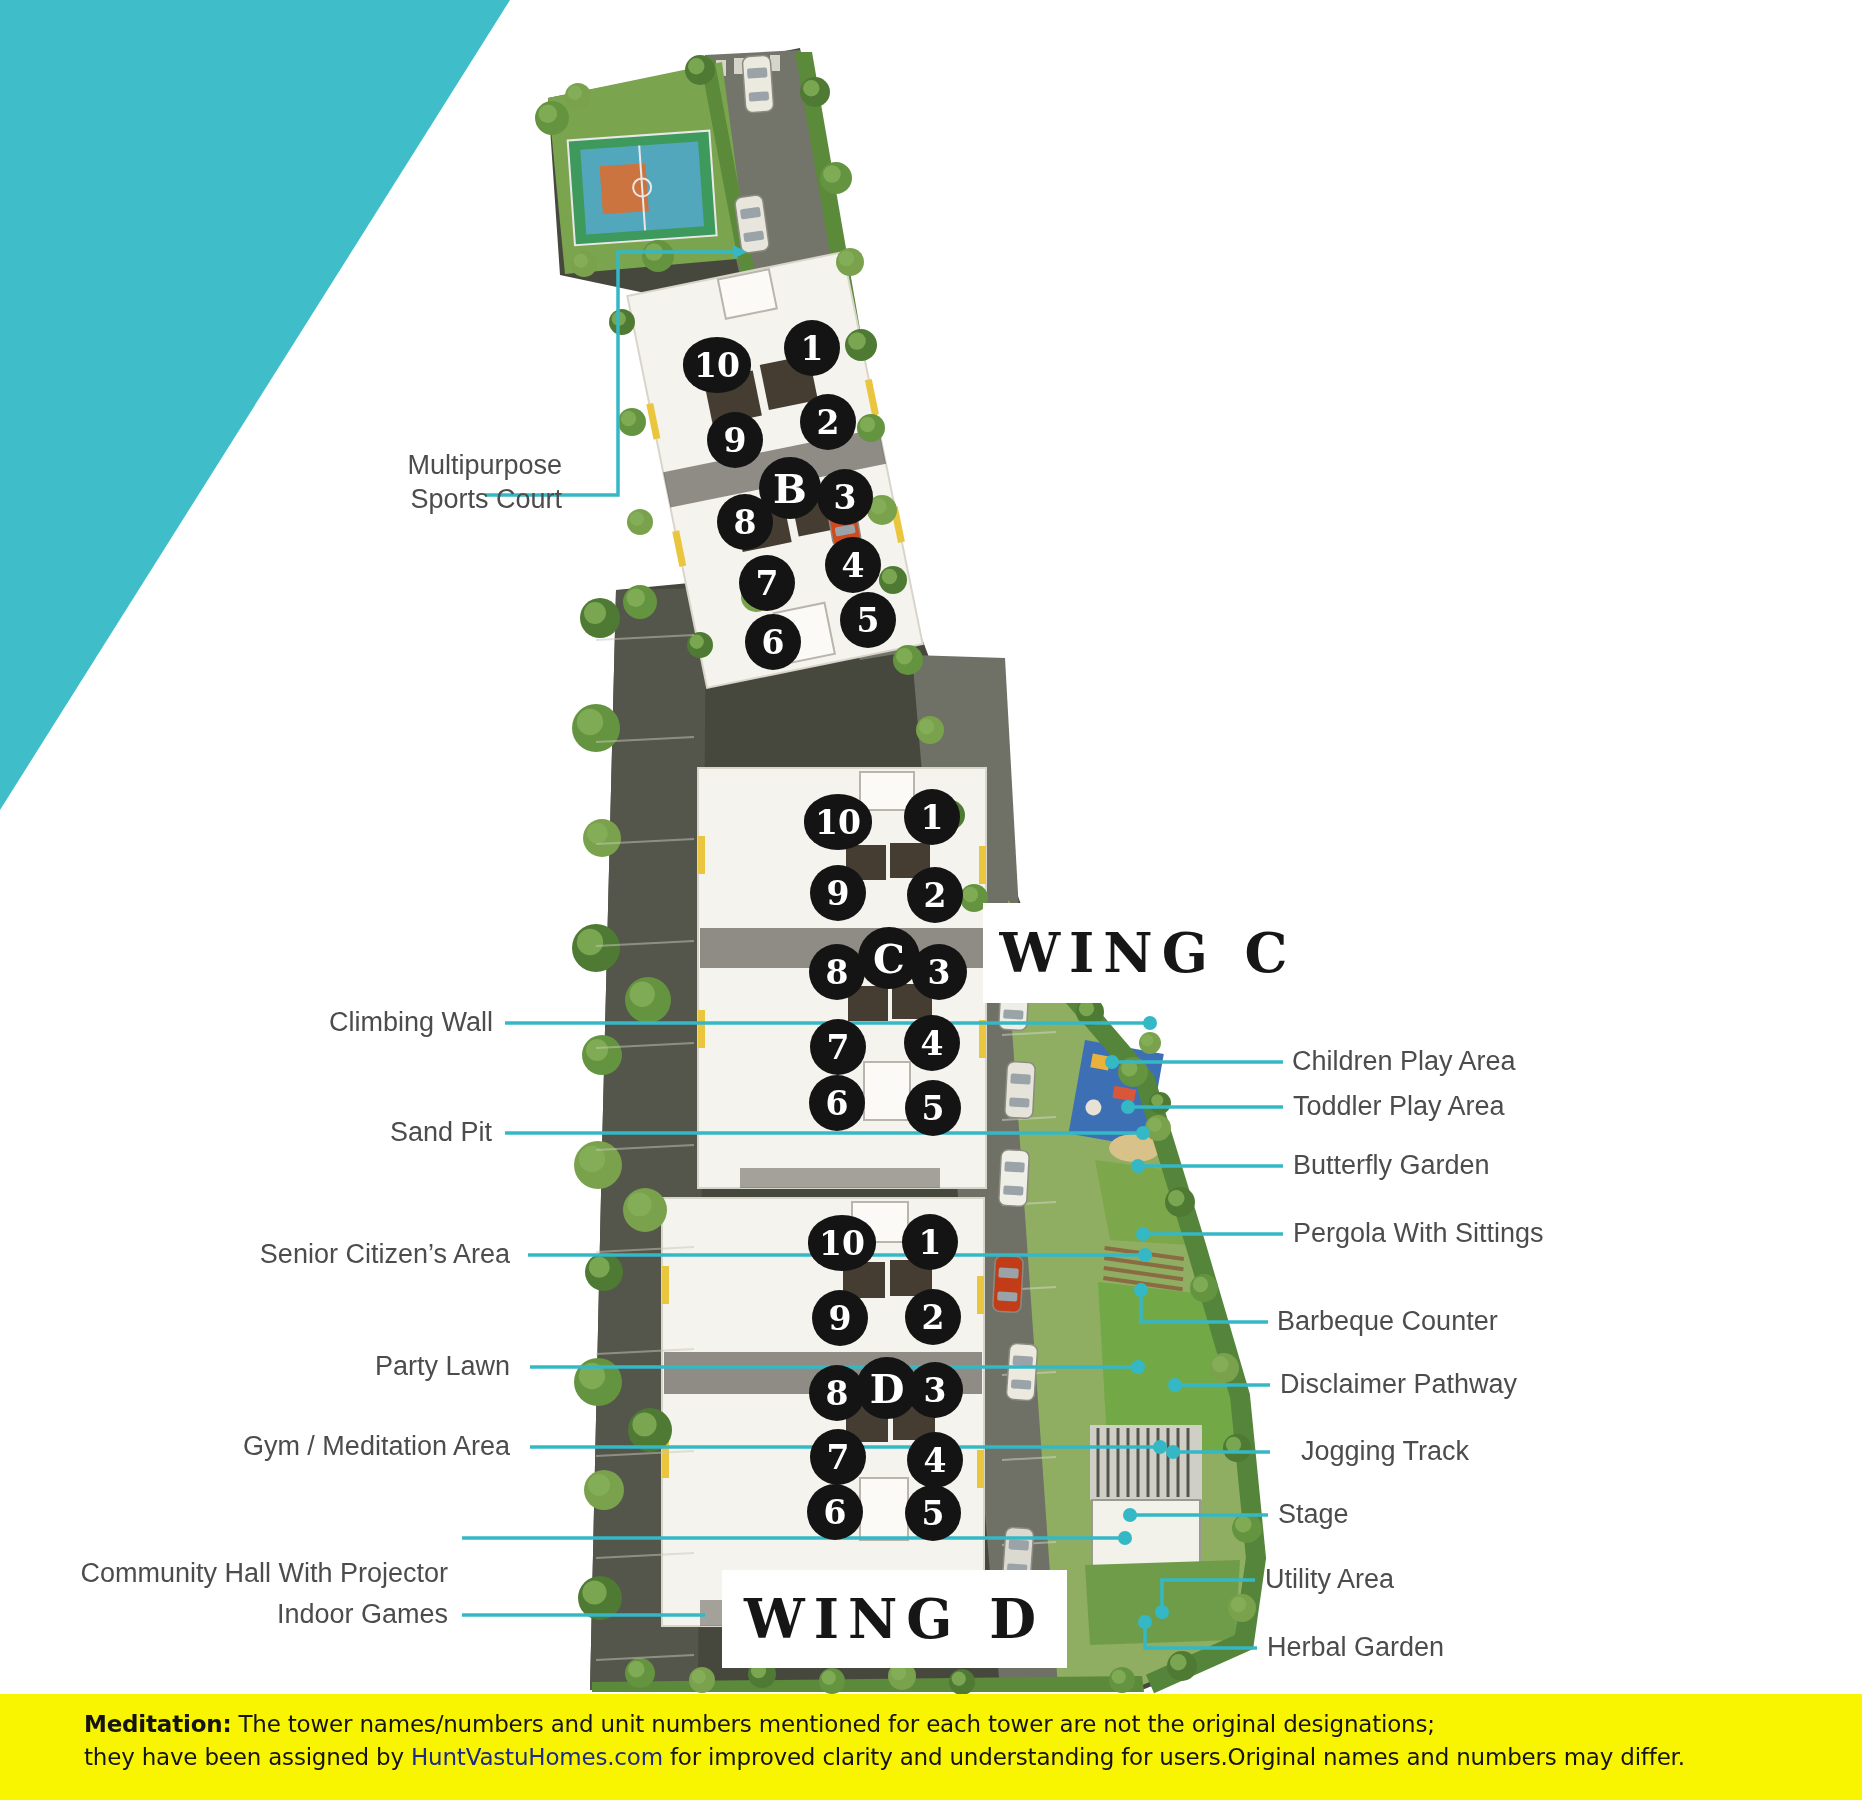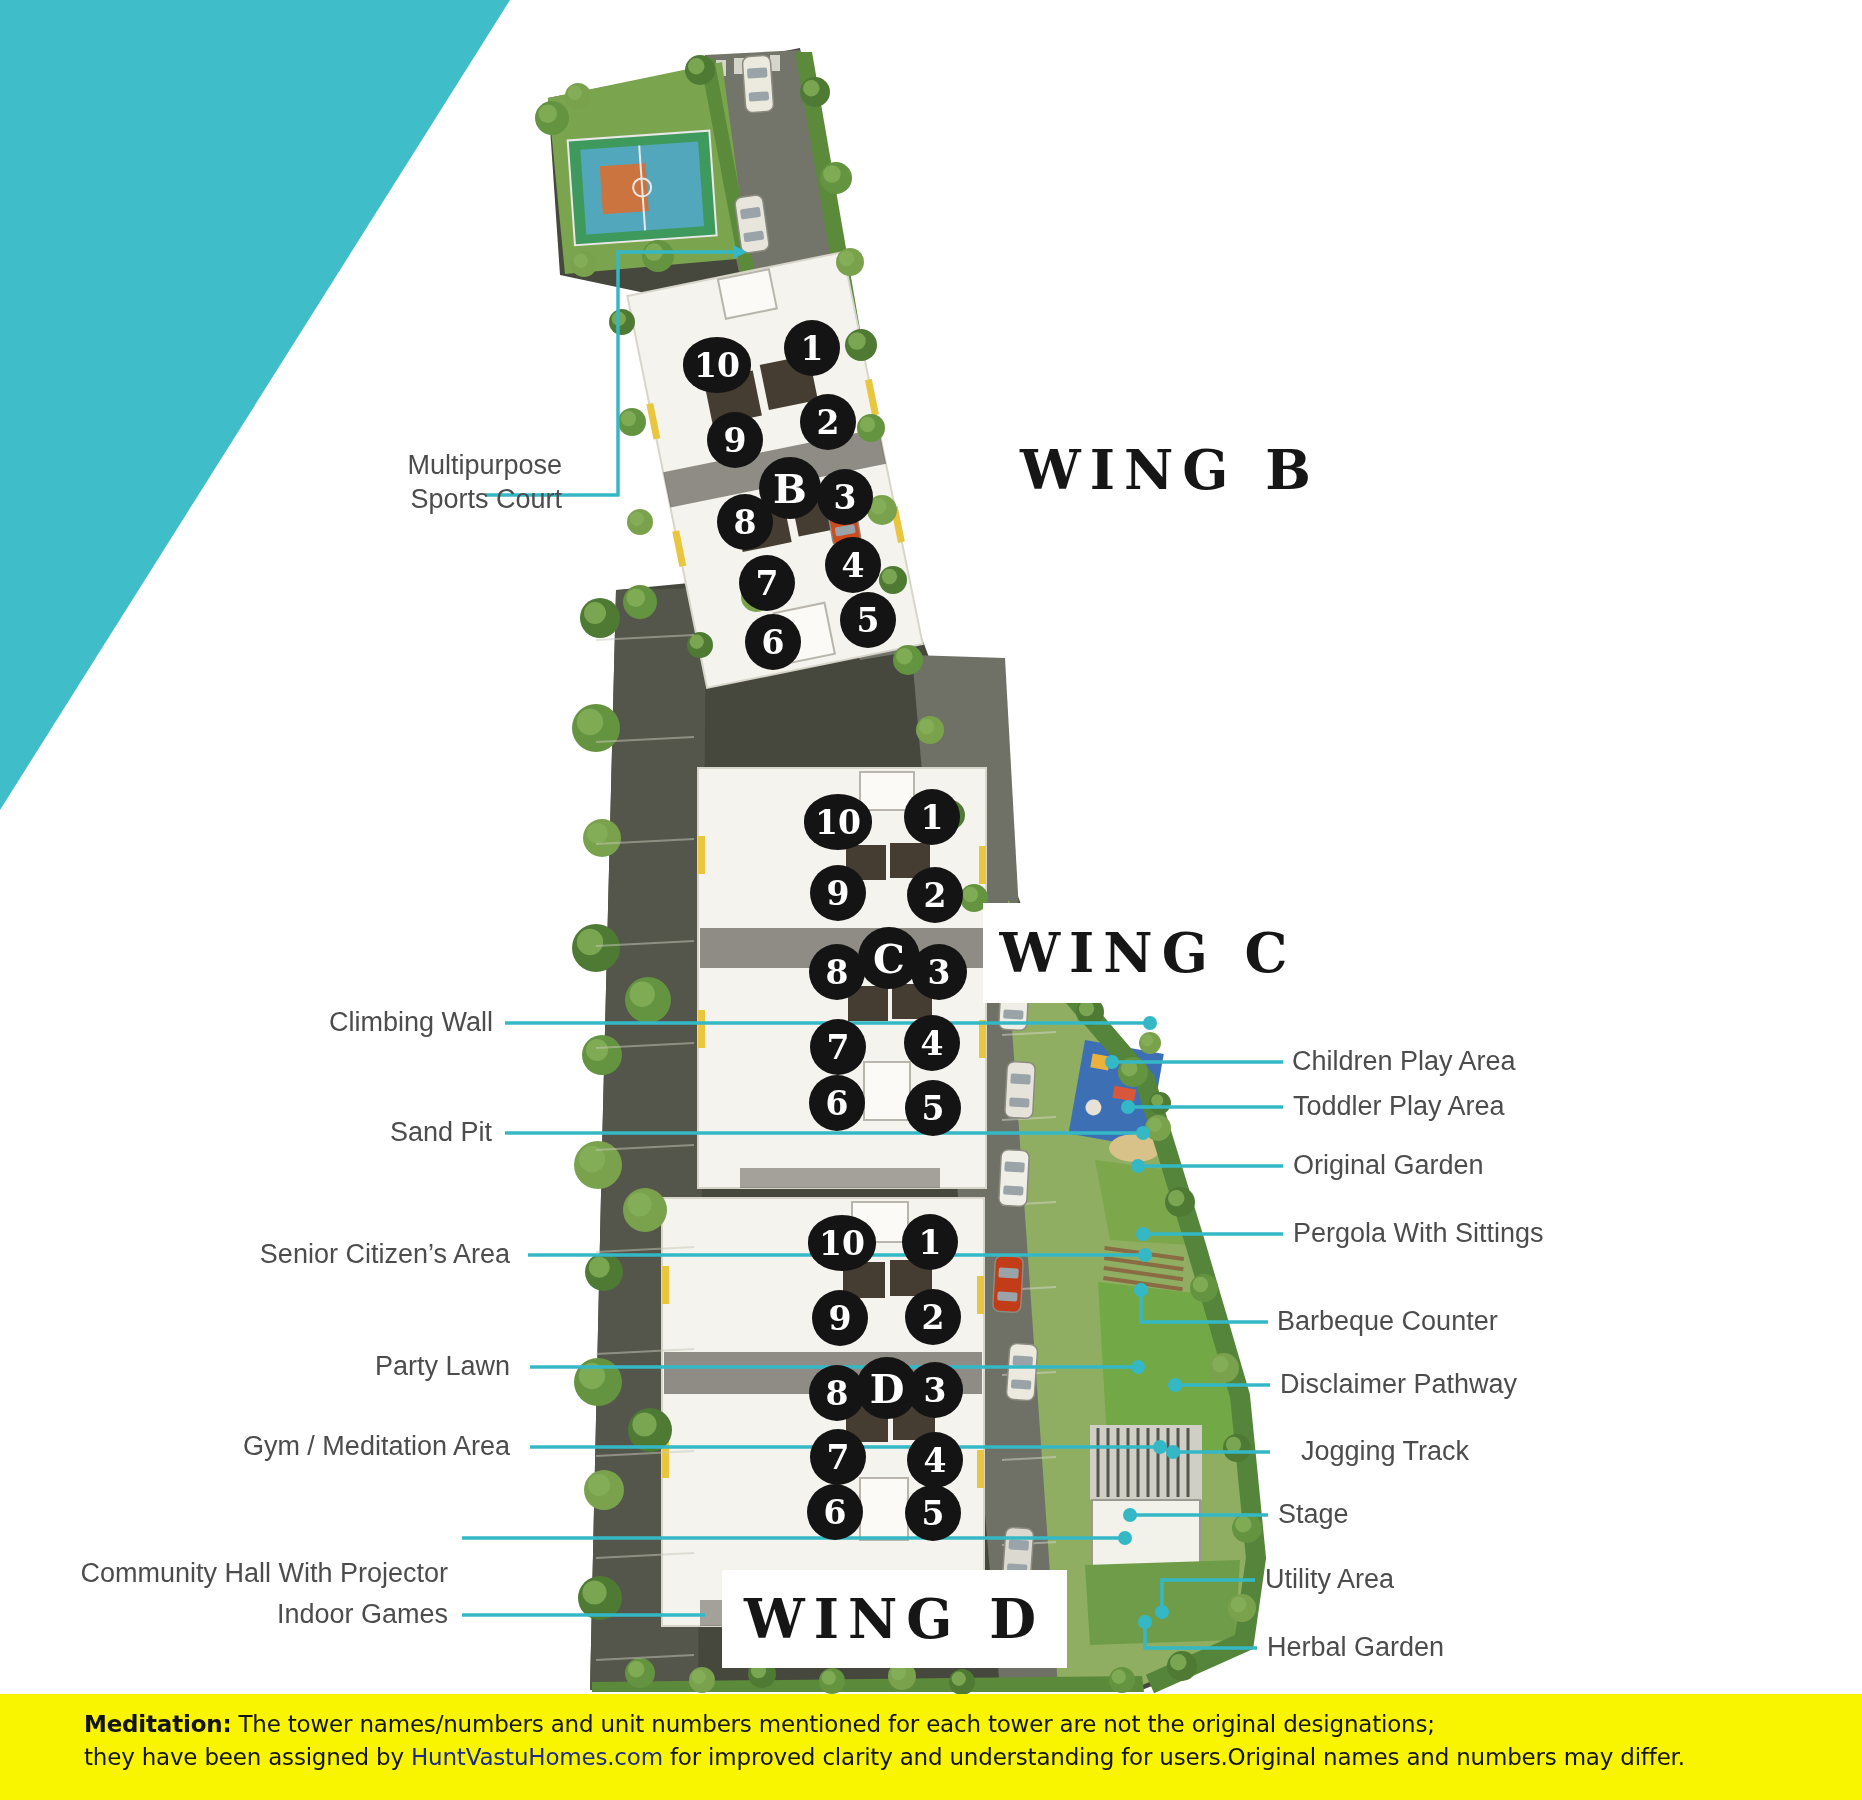--- a/index.html
+++ b/index.html
@@ -388,21 +388,21 @@
       </div>
       <div class="amenity left" style="top: 1005px; right: 1369px;">Climbing Wall</div>
       <div class="amenity left" style="top: 1115px; right: 1370px; margin-left: 14px;">Sand Pit</div>
       <div class="amenity left" style="top: 1237px; right: 1352px;">Senior Citizen’s Area</div>
       <div class="amenity left" style="top: 1349px; right: 1352px;">Party Lawn</div>
       <div class="amenity left" style="top: 1429px; right: 1352px;">Gym / Meditation Area</div>
       <div class="amenity left" style="top: 1520px; right: 1414px; margin-top: 36px;">Community Hall With Projector</div>
       <div class="amenity left" style="top: 1597px; right: 1414px;">Indoor Games</div>
       <div class="amenity right" style="top: 1044px; left: 1292px;">Children Play Area</div>
       <div class="amenity right" style="top: 1089px; left: 1293px;">Toddler Play Area</div>
-      <div class="amenity right" style="top: 1148px; left: 1293px;">Original Garden</div>
+      <div class="amenity right" style="top: 1148px; left: 1293px;">Butterfly Garden</div>
       <div class="amenity right" style="top: 1216px; left: 1293px;">Pergola With Sittings</div>
       <div class="amenity right" style="top: 1304px; left: 1277px;">Barbeque Counter</div>
       <div class="amenity right" style="top: 1367px; left: 1280px;">Disclaimer Pathway</div>
       <div class="amenity right" style="top: 1434px; left: 1301px;">Jogging Track</div>
       <div class="amenity right" style="top: 1497px; left: 1278px;">Stage</div>
       <div class="amenity right" style="top: 1562px; left: 1265px;">Utility Area</div>
       <div class="amenity right" style="top: 1630px; left: 1267px;">Herbal Garden</div>
     </div>
 
   <div id="units-layer">
@@ -434,23 +434,20 @@
       <div class="unit" style="left: 907px; top: 1432px;">4</div>
       <div class="unit" style="left: 905px; top: 1485px;">5</div>
       <div class="unit" style="left: 807px; top: 1484px;">6</div>
       <div class="unit" style="left: 810px; top: 1429px;">7</div>
       <div class="unit" style="left: 809px; top: 1365px;">8</div>
       <div class="unit" style="left: 812px; top: 1290px;">9</div>
       <div class="unit wide" style="left: 808px; top: 1215px;">10</div>
       <div class="unit letter" style="left: 856px; top: 1357px;">D</div>
     </div>
 
-  <div class="wing-box" style="left:1005px;top:422px;width:330px;height:95px;">
-    <span>WING B</span>
-  </div>
   <div class="wing-box" style="left:983px;top:903px;width:330px;height:100px;">
     <span>WING C</span>
   </div>
   <div class="wing-box" style="left:722px;top:1570px;width:345px;height:98px;">
     <span>WING D</span>
   </div>
 
   <div class="disclaimer">
     <p><b>Meditation:</b><span> The tower names/numbers and unit numbers mentioned for each tower are not the original designations;</span><br><span>they have been assigned by </span><span class="link">HuntVastuHomes.com</span><span> for improved clarity and understanding for users.Original names and numbers may differ.</span></p>
   </div>

